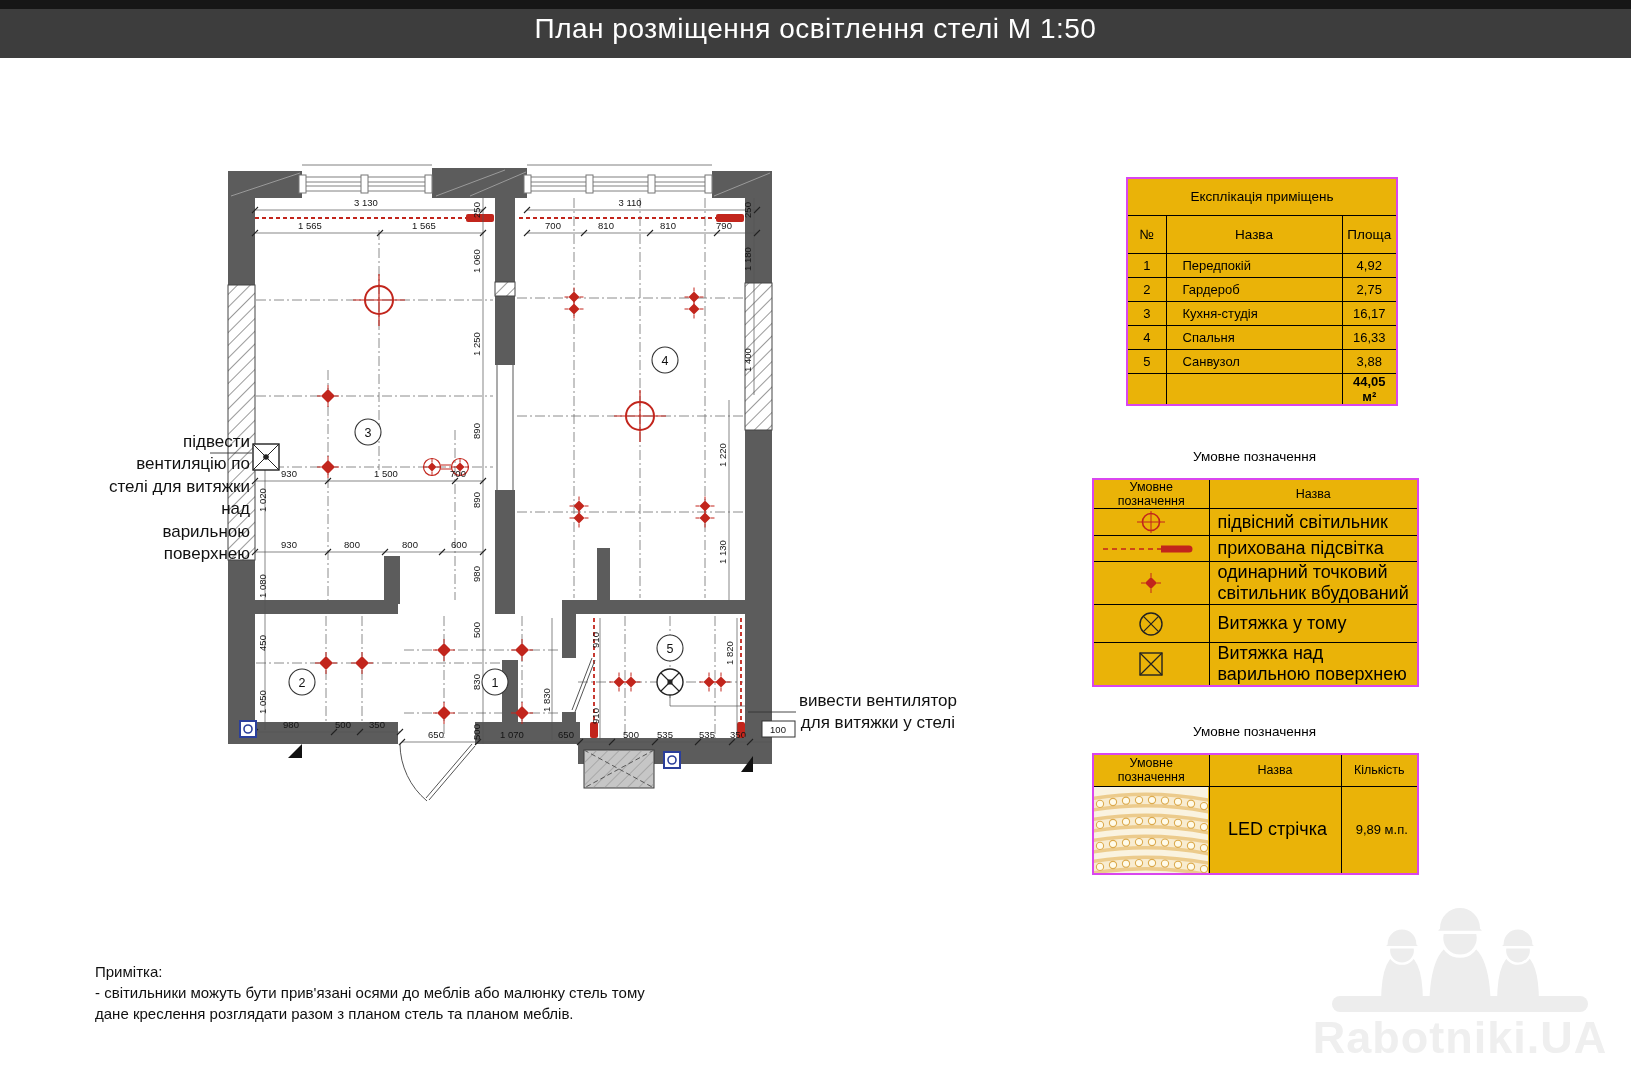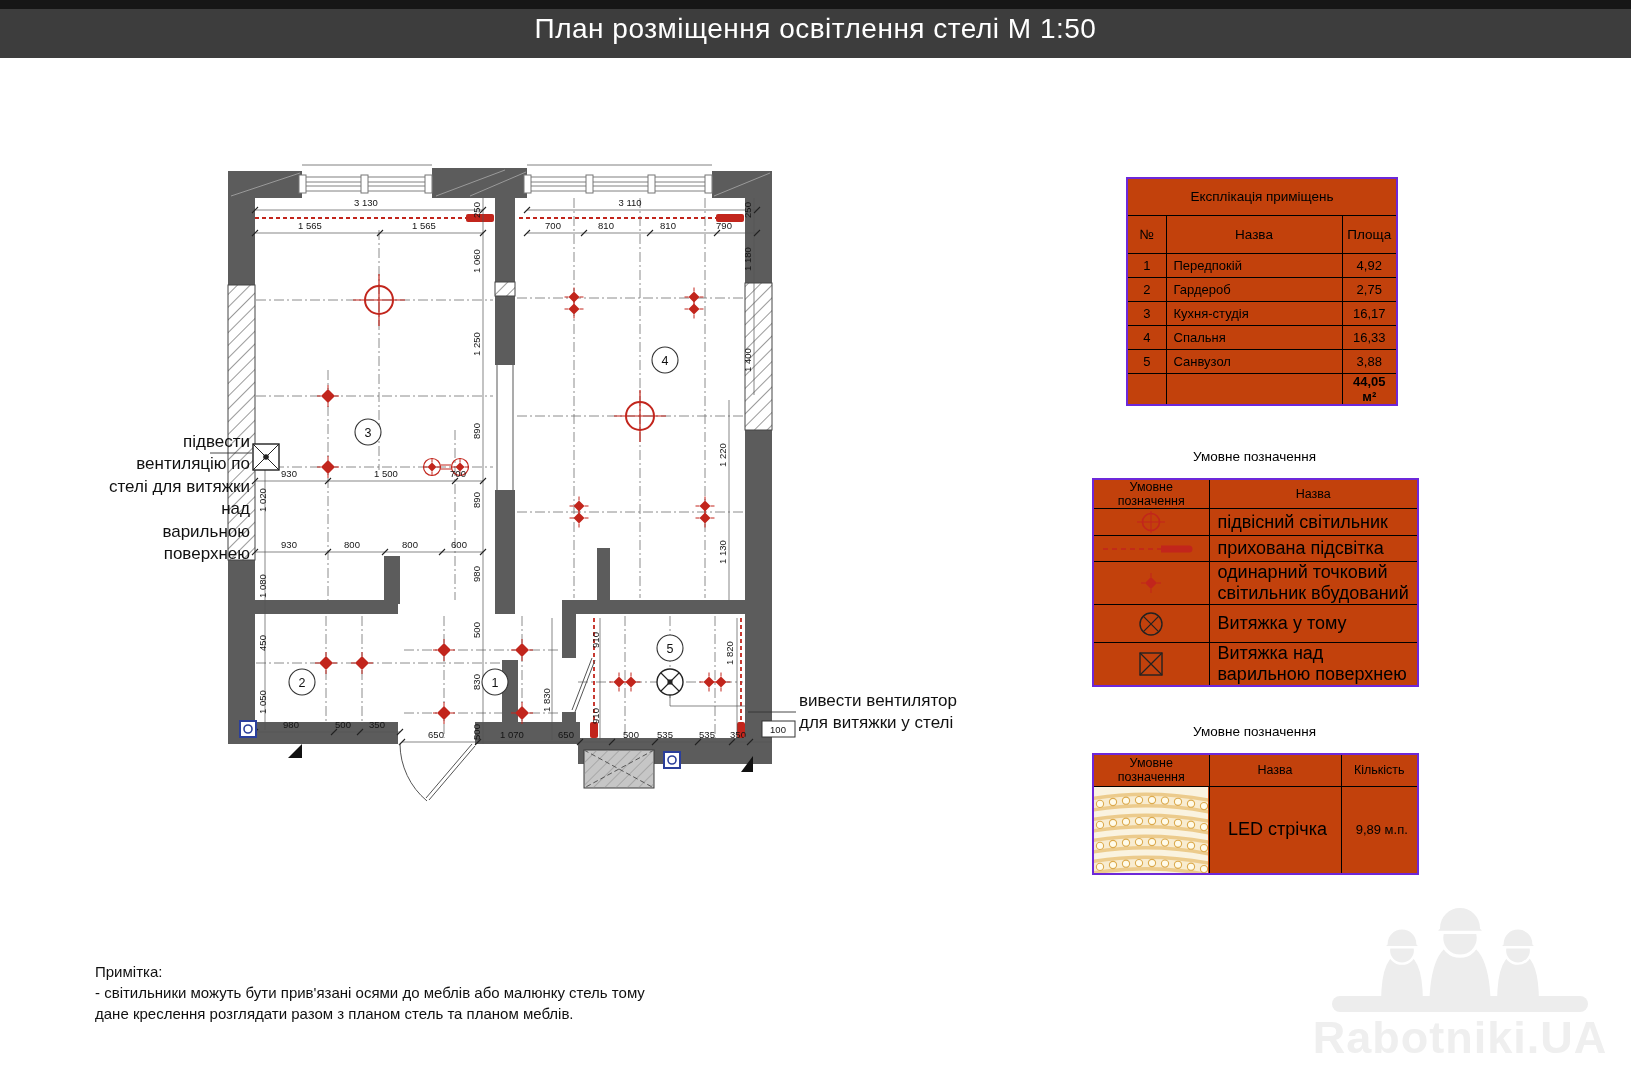--- a/index.html
+++ b/index.html
@@ -9,28 +9,28 @@
             background:linear-gradient(#161616 0 9px,#3d3d3d 9px);
             display:flex;align-items:center;justify-content:center}
   .titlebar h1{margin:0;color:#fff;font-size:28px;font-weight:400;letter-spacing:.5px}
 
   svg.plan{position:absolute;left:90px;top:150px;width:830px;height:700px}
   .dim{font-size:9.5px;fill:#141414;text-anchor:middle}
   .rm{font-size:12.5px;fill:#111;text-anchor:middle}
 
   .ann{position:absolute;font-size:17px;line-height:1.32;color:#111;white-space:pre-line}
   .ann-left{left:100px;top:431px;width:150px;text-align:right}
-  .ann-right{left:799px;top:690px;text-align:left}
-
-  .tbl{position:absolute;border-collapse:collapse;table-layout:fixed;background:#c2410c;border:2px solid #6d28d9}
+  .ann-right{left:799px;top:690px;text-align:center}
+
+  .tbl{position:absolute;border-collapse:collapse;table-layout:fixed;background:#eab308;border:2px solid #d946ef}
   .tbl td,.tbl th{border:1px solid #000;font-size:13px;font-weight:400;padding:0 3px;overflow:hidden}
   .tbl .ttl{font-size:13.5px;text-align:center}
   #explication{left:1126px;top:177px;width:270px}
   #explication td.c1{text-align:center}
-  #explication td.c2{padding-left:7px}
+  #explication td.c2{padding-left:16px}
   #explication td.c3{text-align:center}
   #explication .total{font-weight:bold;text-align:center;font-size:13px}
   #legend1{left:1092px;top:478px;width:325px}
   #legend2{left:1092px;top:753px;width:325px}
   #legend1 td.sym,#legend2 td.sym{text-align:center;vertical-align:middle;padding:0}
   #legend1 td.nm,#legend2 td.nm{font-size:18px;padding-left:8px}
   #legend2 td.nm,#legend2 td.qty{text-align:center;padding-left:8px}
   .tbl-title{position:absolute;width:325px;left:1092px;text-align:center;font-size:13.5px}
   #legend1-title{top:449px}
   #legend2-title{top:724px}

